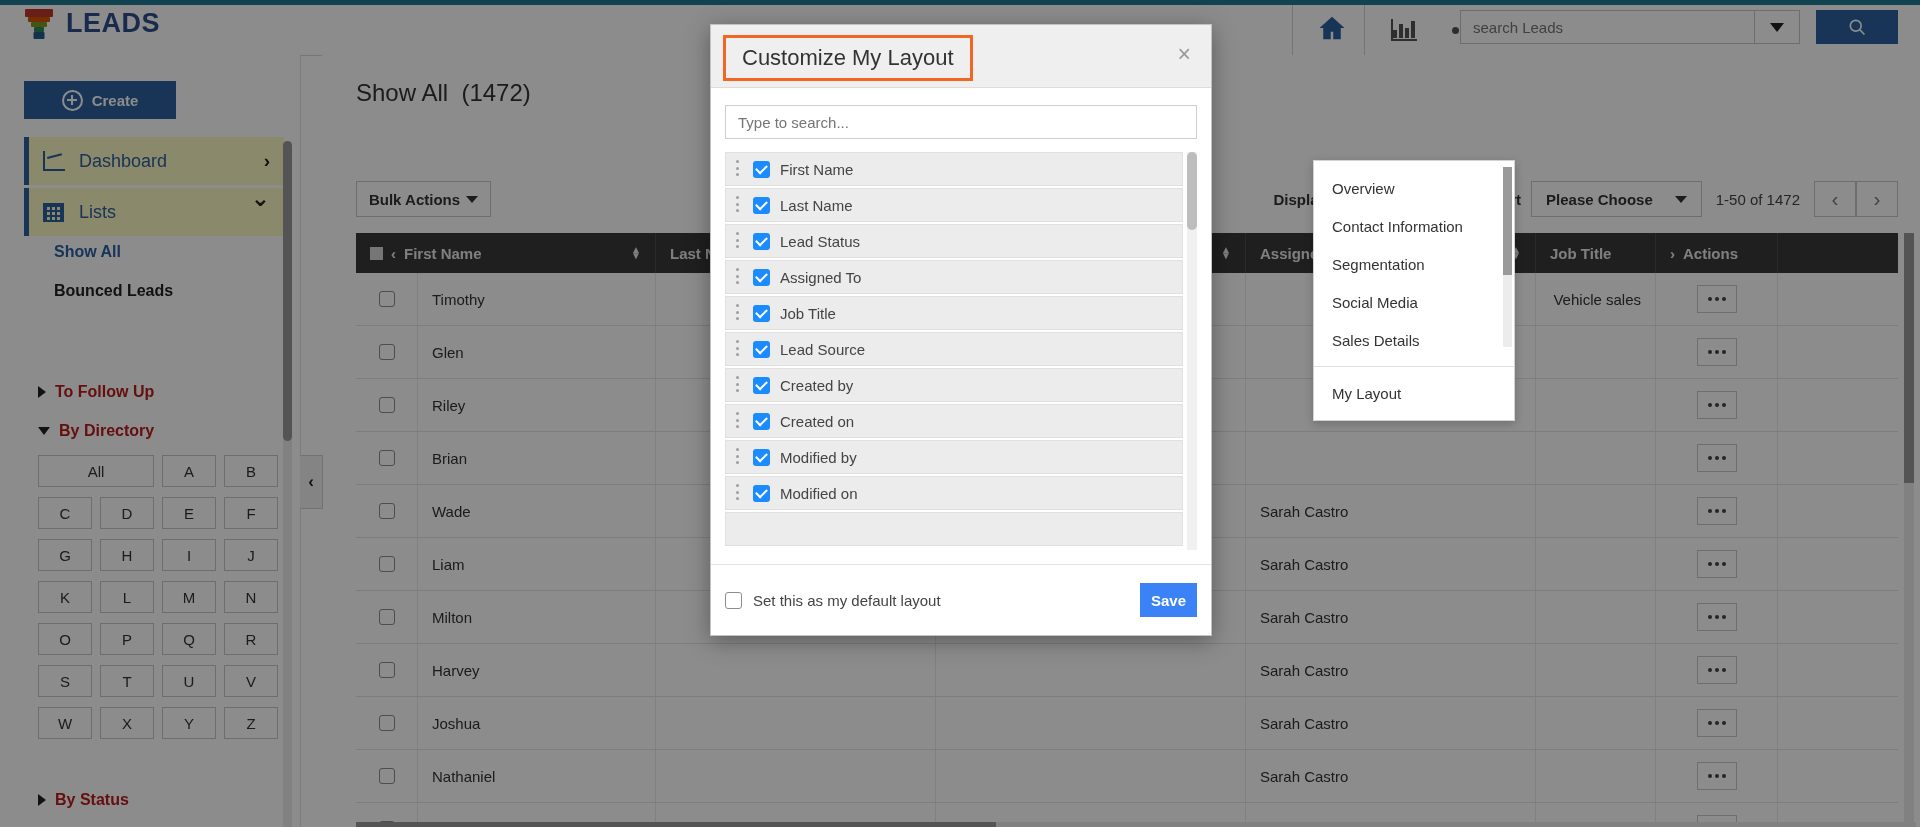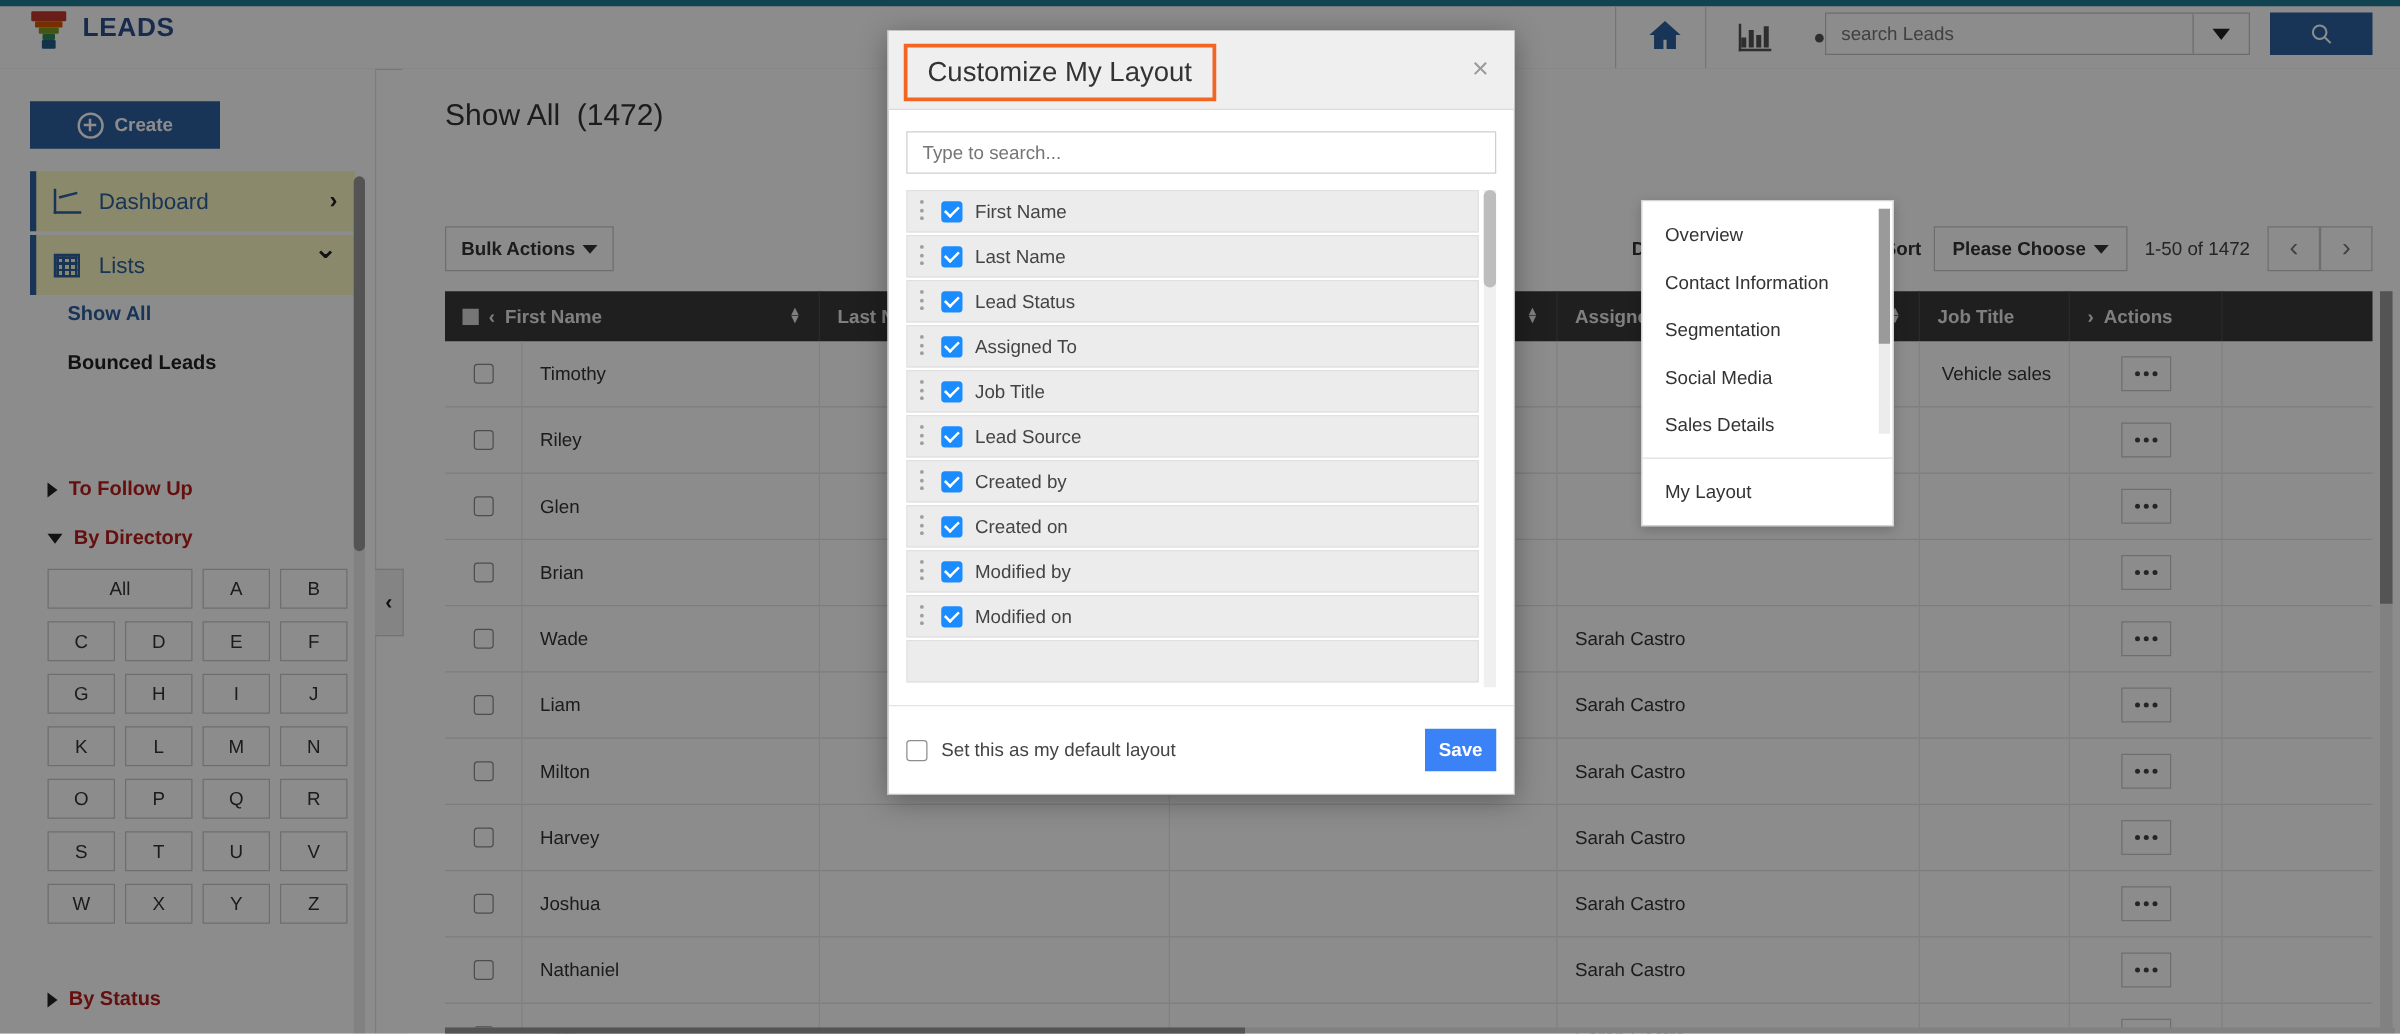--- a/index.html
+++ b/index.html
@@ -16,21 +16,21 @@
   .topbar{position:absolute;left:0;top:0;width:1920px;height:55px;background:#fff;border-bottom:1px solid #d8d8d8;}
   .topbar-accent{position:absolute;left:0;top:0;width:1920px;height:5px;background:#1f7a94;}
   .logo-wrap{position:absolute;left:24px;top:7px;display:flex;align-items:center;gap:12px;}
   .funnel{width:30px;height:32px;position:relative;}
   .funnel i{display:block;position:absolute;left:50%;transform:translateX(-50%);border-radius:1px;}
   .f1{top:2px;width:28px;height:8px;background:#c0392b;border-radius:50% 50% 4px 4px/70% 70% 4px 4px;}
   .f2{top:10px;width:22px;height:5px;background:#d35400;}
   .f3{top:15px;width:16px;height:5px;background:#7f9c1f;}
   .f4{top:20px;width:10px;height:5px;background:#2e8b57;}
   .f5{top:25px;width:11px;height:7px;background:#1f5f8b;border-radius:0 0 3px 3px;}
-  .logo-text{font-size:21px;font-weight:bold;color:#2c4f8c;letter-spacing:0.5px;}
+  .logo-text{font-size:27px;font-weight:bold;color:#2c4f8c;letter-spacing:0.5px;}
 
   .tb-divider{position:absolute;top:5px;width:1px;height:50px;background:#d5d5d5;}
   .tb-icon{position:absolute;top:5px;height:50px;display:flex;align-items:center;justify-content:center;cursor:pointer;}
   .home-ico svg{width:30px;height:30px;fill:#2c5f9e;}
   .chart-ico{width:26px;height:26px;position:relative;}
   .chart-ico b{position:absolute;bottom:5px;width:4px;background:#555;display:block;}
   .chart-ico .ca{left:2px;height:8px;}
   .chart-ico .cb{left:8px;height:14px;}
   .chart-ico .cc{left:14px;height:10px;}
   .chart-ico .cd{left:20px;height:17px;}
@@ -91,21 +91,21 @@
   
   .content{position:absolute;left:322px;top:55px;right:0;bottom:0;background:#fff;}
   .page-title{position:absolute;left:34px;top:24px;font-size:24px;color:#333;}
   .bulk-btn{position:absolute;left:34px;top:126px;width:135px;height:36px;border:1px solid #c9c9c9;background:#fff;
     display:flex;align-items:center;justify-content:center;gap:6px;font-size:15px;font-weight:bold;color:#333;cursor:pointer;box-sizing:border-box;}
   .tri-down{width:0;height:0;border-left:6px solid transparent;border-right:6px solid transparent;border-top:7px solid #333;}
 
   .toolbar-right{position:absolute;right:22px;top:126px;height:36px;display:flex;align-items:center;gap:0;}
   .tb-label{font-size:15px;font-weight:bold;color:#333;margin-right:10px;}
   .tb-select{height:36px;min-width:104px;border:1px solid #c9c9c9;background:#f2f2f2;display:flex;align-items:center;
-    justify-content:center;gap:6px;font-size:15px;font-weight:bold;color:#333;padding:0 14px;cursor:pointer;box-sizing:border-box;}
+    justify-content:center;gap:22px;font-size:15px;font-weight:bold;color:#333;padding:0 14px;cursor:pointer;box-sizing:border-box;}
   .tb-select.plain{background:#fff;}
   .range-txt{font-size:15px;color:#444;margin:0 14px;white-space:nowrap;}
   .pg-btn{width:42px;height:36px;border:1px solid #c9c9c9;background:#fff;display:flex;align-items:center;justify-content:center;
     cursor:pointer;box-sizing:border-box;font-size:21px;color:#777;}
 
   
   .tbl{position:absolute;left:34px;top:178px;right:22px;}
   .thead{height:40px;background:#3a3a3a;display:flex;align-items:center;color:#e8e8e8;font-size:15px;font-weight:bold;}
   .th{height:40px;display:flex;align-items:center;box-sizing:border-box;border-right:1px solid #4d4d4d;padding:0 14px;gap:8px;}
   .sq{width:13px;height:13px;background:#d8d8d8;display:block;}
@@ -369,38 +369,38 @@
                 <i></i>
                 <i></i>
                 <i></i>
               </span>
             </div>
           </div>
           <div class="trow">
             <div class="td sel">
               <span class="cb-box"></span>
             </div>
+            <div class="td" style="width: 238px;">Glen</div>
+            <div class="td" style="width: 280px;"></div>
+            <div class="td" style="width: 310px;"></div>
+            <div class="td" style="width: 290px;"></div>
+            <div class="td" style="width: 120px; justify-content: flex-end;"></div>
+            <div class="td" style="width:122px;justify-content:center">
+              <span class="dots-btn">
+                <i></i>
+                <i></i>
+                <i></i>
+              </span>
+            </div>
+          </div>
+          <div class="trow">
+            <div class="td sel">
+              <span class="cb-box"></span>
+            </div>
             <div class="td" style="width: 238px;">Riley</div>
-            <div class="td" style="width: 280px;"></div>
-            <div class="td" style="width: 310px;"></div>
-            <div class="td" style="width: 290px;"></div>
-            <div class="td" style="width: 120px; justify-content: flex-end;"></div>
-            <div class="td" style="width:122px;justify-content:center">
-              <span class="dots-btn">
-                <i></i>
-                <i></i>
-                <i></i>
-              </span>
-            </div>
-          </div>
-          <div class="trow">
-            <div class="td sel">
-              <span class="cb-box"></span>
-            </div>
-            <div class="td" style="width: 238px;">Glen</div>
             <div class="td" style="width: 280px;"></div>
             <div class="td" style="width: 310px;"></div>
             <div class="td" style="width: 290px;"></div>
             <div class="td" style="width: 120px; justify-content: flex-end;"></div>
             <div class="td" style="width:122px;justify-content:center">
               <span class="dots-btn">
                 <i></i>
                 <i></i>
                 <i></i>
               </span>

